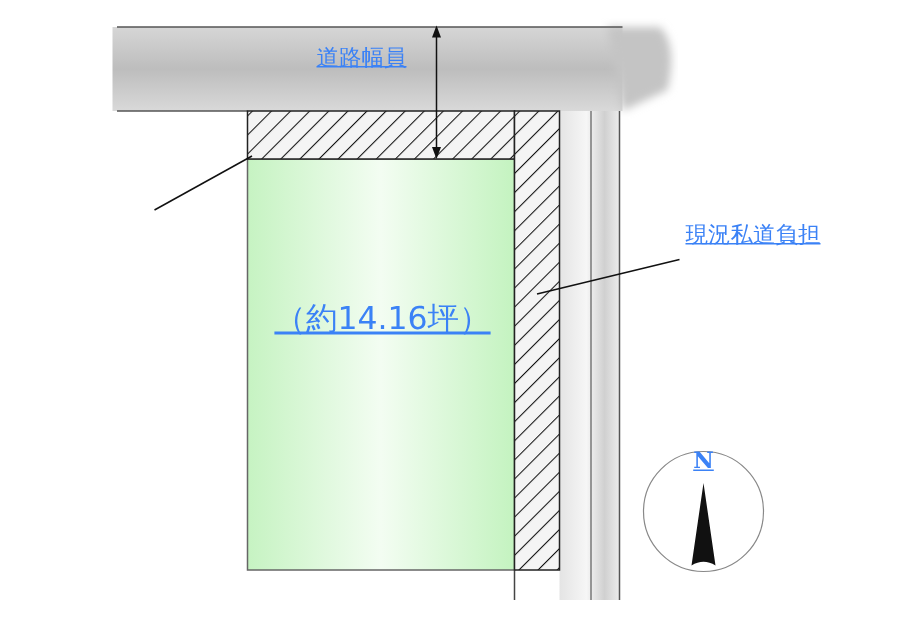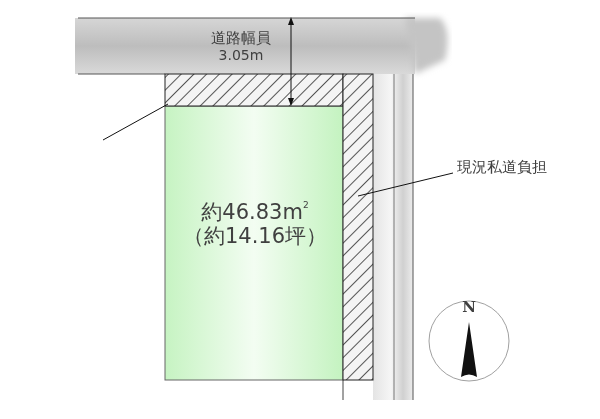--- a/index.html
+++ b/index.html
@@ -1,19 +1,19 @@
 <!DOCTYPE html>
 <html><head>
 <meta charset="utf-8">
 <style>
   html, body { margin:0; padding:0; background:#ffffff; }
   body { width:600px; height:419px; position:relative; overflow:hidden;
          font-family:"DejaVu Sans","Liberation Sans",sans-serif; color:#111; }
   #diagram { position:absolute; left:0; top:0; }
-  .lbl { position:absolute; text-align:center; line-height:1.15; color:#404040; white-space:nowrap; }
+  .lbl { position:absolute; text-align:center; line-height:1.15; color:#3b82f6; white-space:nowrap;text-decoration:underline; }
   .sm { font-size:14px; }
   .big { font-size:21px; line-height:1.12; }
   sup.sq { font-size:7px; vertical-align:top; position:relative; top:-1px; }
 </style>
 </head>
 <body>
 
 <svg id="diagram" width="600" height="419" viewBox="0 0 600 419" xmlns="http://www.w3.org/2000/svg">
   <defs>
     <linearGradient id="roadGrad" x1="0" y1="0" x2="0" y2="1">
@@ -71,28 +71,26 @@
   <line x1="453" y1="173" x2="358" y2="196" stroke="#111" stroke-width="1"></line>
 
   <g>
     <circle cx="469" cy="341" r="40" fill="#fff" stroke="#888" stroke-width="0.8"></circle>
     <path d="M469 322 L461 377 Q469 372 477 377 Z" fill="#111"></path>
   </g>
 </svg>
 
 <div class="lbl sm" style="left:196px; top:30px; width:90px;">
   <div style="font-size:15px;">道路幅員</div>
-  <div style="font-size:14px;">3.05m</div>
 </div>
 
 <div class="lbl sm" style="left:28px; top:147px; width:135px;">
 </div>
 
-<div class="lbl sm" style="left:442px; top:159px; width:120px;">
+<div class="lbl sm" style="left:442px; top:148px; width:120px;">
   <div style="font-size:15px;">現況私道負担</div>
 </div>
 
 <div class="lbl big" style="left:170px; top:201px; width:170px;">
-  <div><span>約46.83</span><span>m</span><sup class="sq" style="font-size:9px;">2</sup></div>
   <div>（約14.16坪）</div>
 </div>
 
 <div class="lbl" style="left:461px; top:299px; width:16px; font-family:'DejaVu Serif','Liberation Serif',serif; font-weight:bold; font-size:15px;">N</div>
 
 </body></html>

